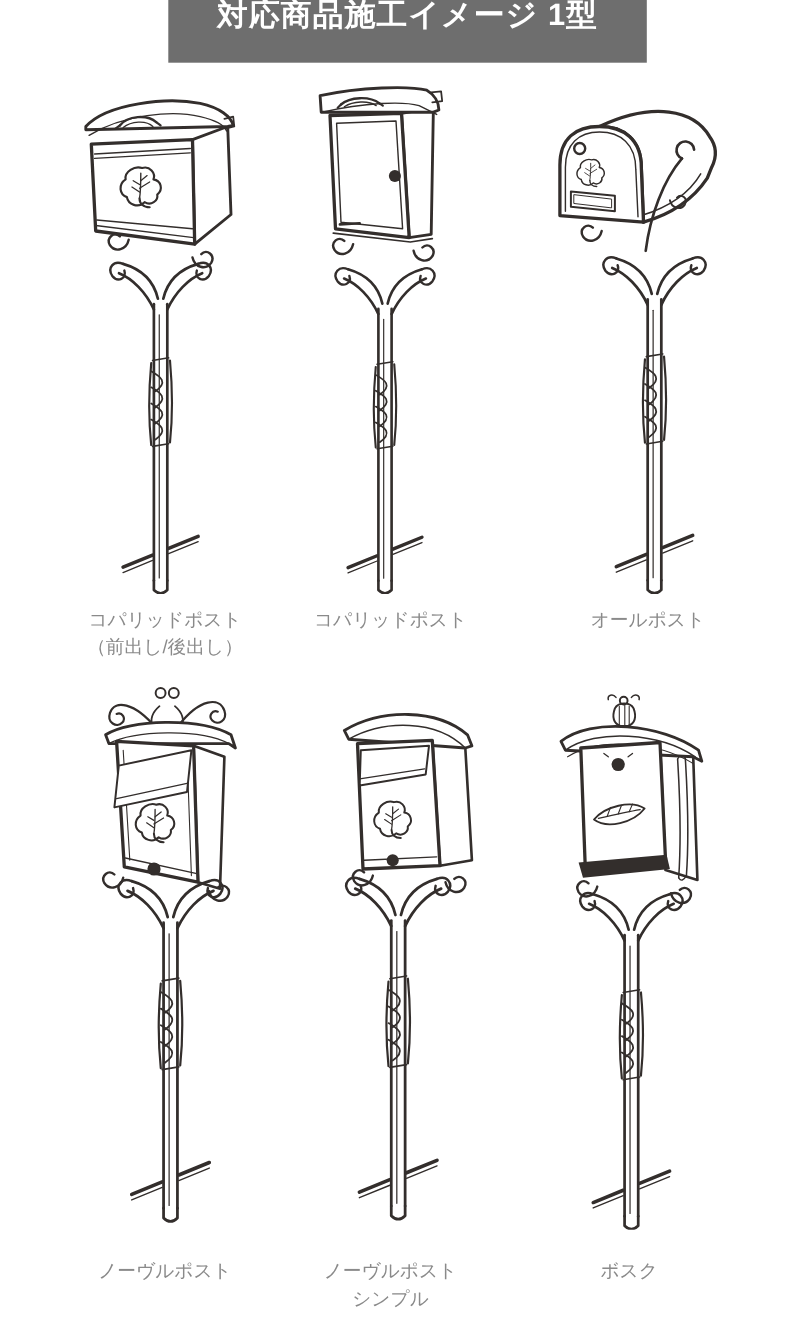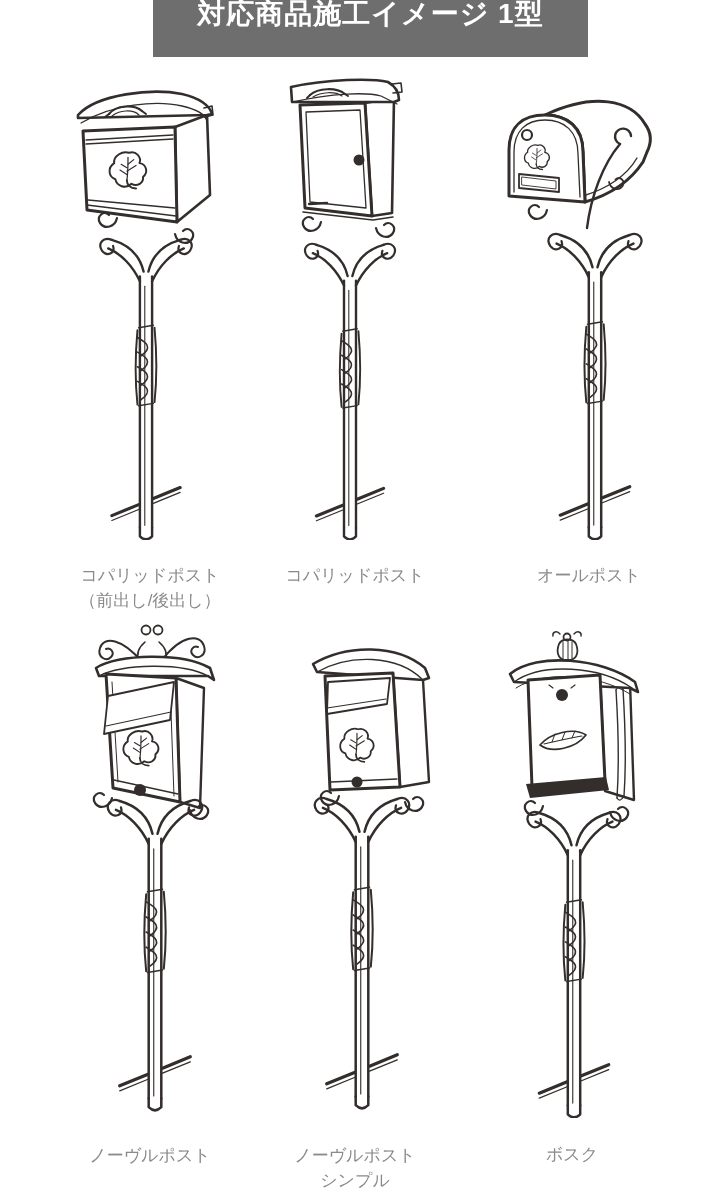--- a/index.html
+++ b/index.html
@@ -5,21 +5,21 @@
   html,body{margin:0;padding:0;background:#fff;}
   .page{position:relative;width:720px;height:1200px;background:#fff;overflow:hidden;
         font-family:"Liberation Sans","DejaVu Sans",sans-serif;}
   .banner{position:absolute;left:153px;top:0;width:435px;height:57px;background:#6e6e6e;
           display:flex;justify-content:center;}
   .banner-title{color:#ffffff;font-size:28px;font-weight:700;letter-spacing:1px;line-height:1;}
   figure.cell{position:absolute;margin:0;padding:0;}
   .cell svg{display:block;}
   figcaption{display:block;text-align:center;color:#8a8a8a;font-size:17px;line-height:1.45;}
   .cap-line{display:block;}
-  .r1 figcaption{margin-top:24px;text-align:center;}
+  .r1 figcaption{margin-top:12px;text-align:center;}
   .r2 figcaption{margin-top:26px;}
   .ink{stroke:#332e2c;fill:none;stroke-linecap:round;stroke-linejoin:round;}
   .fw{fill:#ffffff;}
   .fd{fill:#332e2c;stroke:none;}
 </style>
 </head>
 <body>
 
 <div class="page">
 
@@ -213,21 +213,21 @@
         <use href="#hookr-sym" transform="translate(158,184)"></use>
         <use href="#pole-sym" transform="translate(115,176) scale(1.26)"></use>
       </g>
     </svg>
     <figcaption>
       <span class="cap-line">ノーヴルポスト</span>
       <span class="cap-line">シンプル</span>
     </figcaption>
   </figure>
 
-  <figure class="cell r2" style="left:462px;top:618px;width:220px;font-family:Liberation Mono, monospace;">
+  <figure class="cell r2" style="left:462px;top:618px;width:220px;">
     <svg width="220" height="500" viewBox="0 0 220 500">
       <g class="ink">
 
         <circle cx="105" cy="19" r="3.5" stroke-width="1.8"></circle>
         <path d="M98,16 c-3,-4 -8,-2 -7,2 M112,16 c3,-4 8,-2 7,2" stroke-width="1.4"></path>
         <path d="M97,26 C94,34 96,40 102,42 L109,42 C115,40 117,34 114,26 C111,20 100,20 97,26 Z" stroke-width="1.8"></path>
         <path d="M101,24 L101,42 M106,23 L106,42 M110,24 L110,41" stroke-width="1"></path>
 
         <path class="fw" d="M138,57 L168,64 L172,182 L143,173 Z" stroke-width="2.4"></path>
         <path d="M154,72 C157,120 157,150 155,180" stroke-width="1.4"></path>

